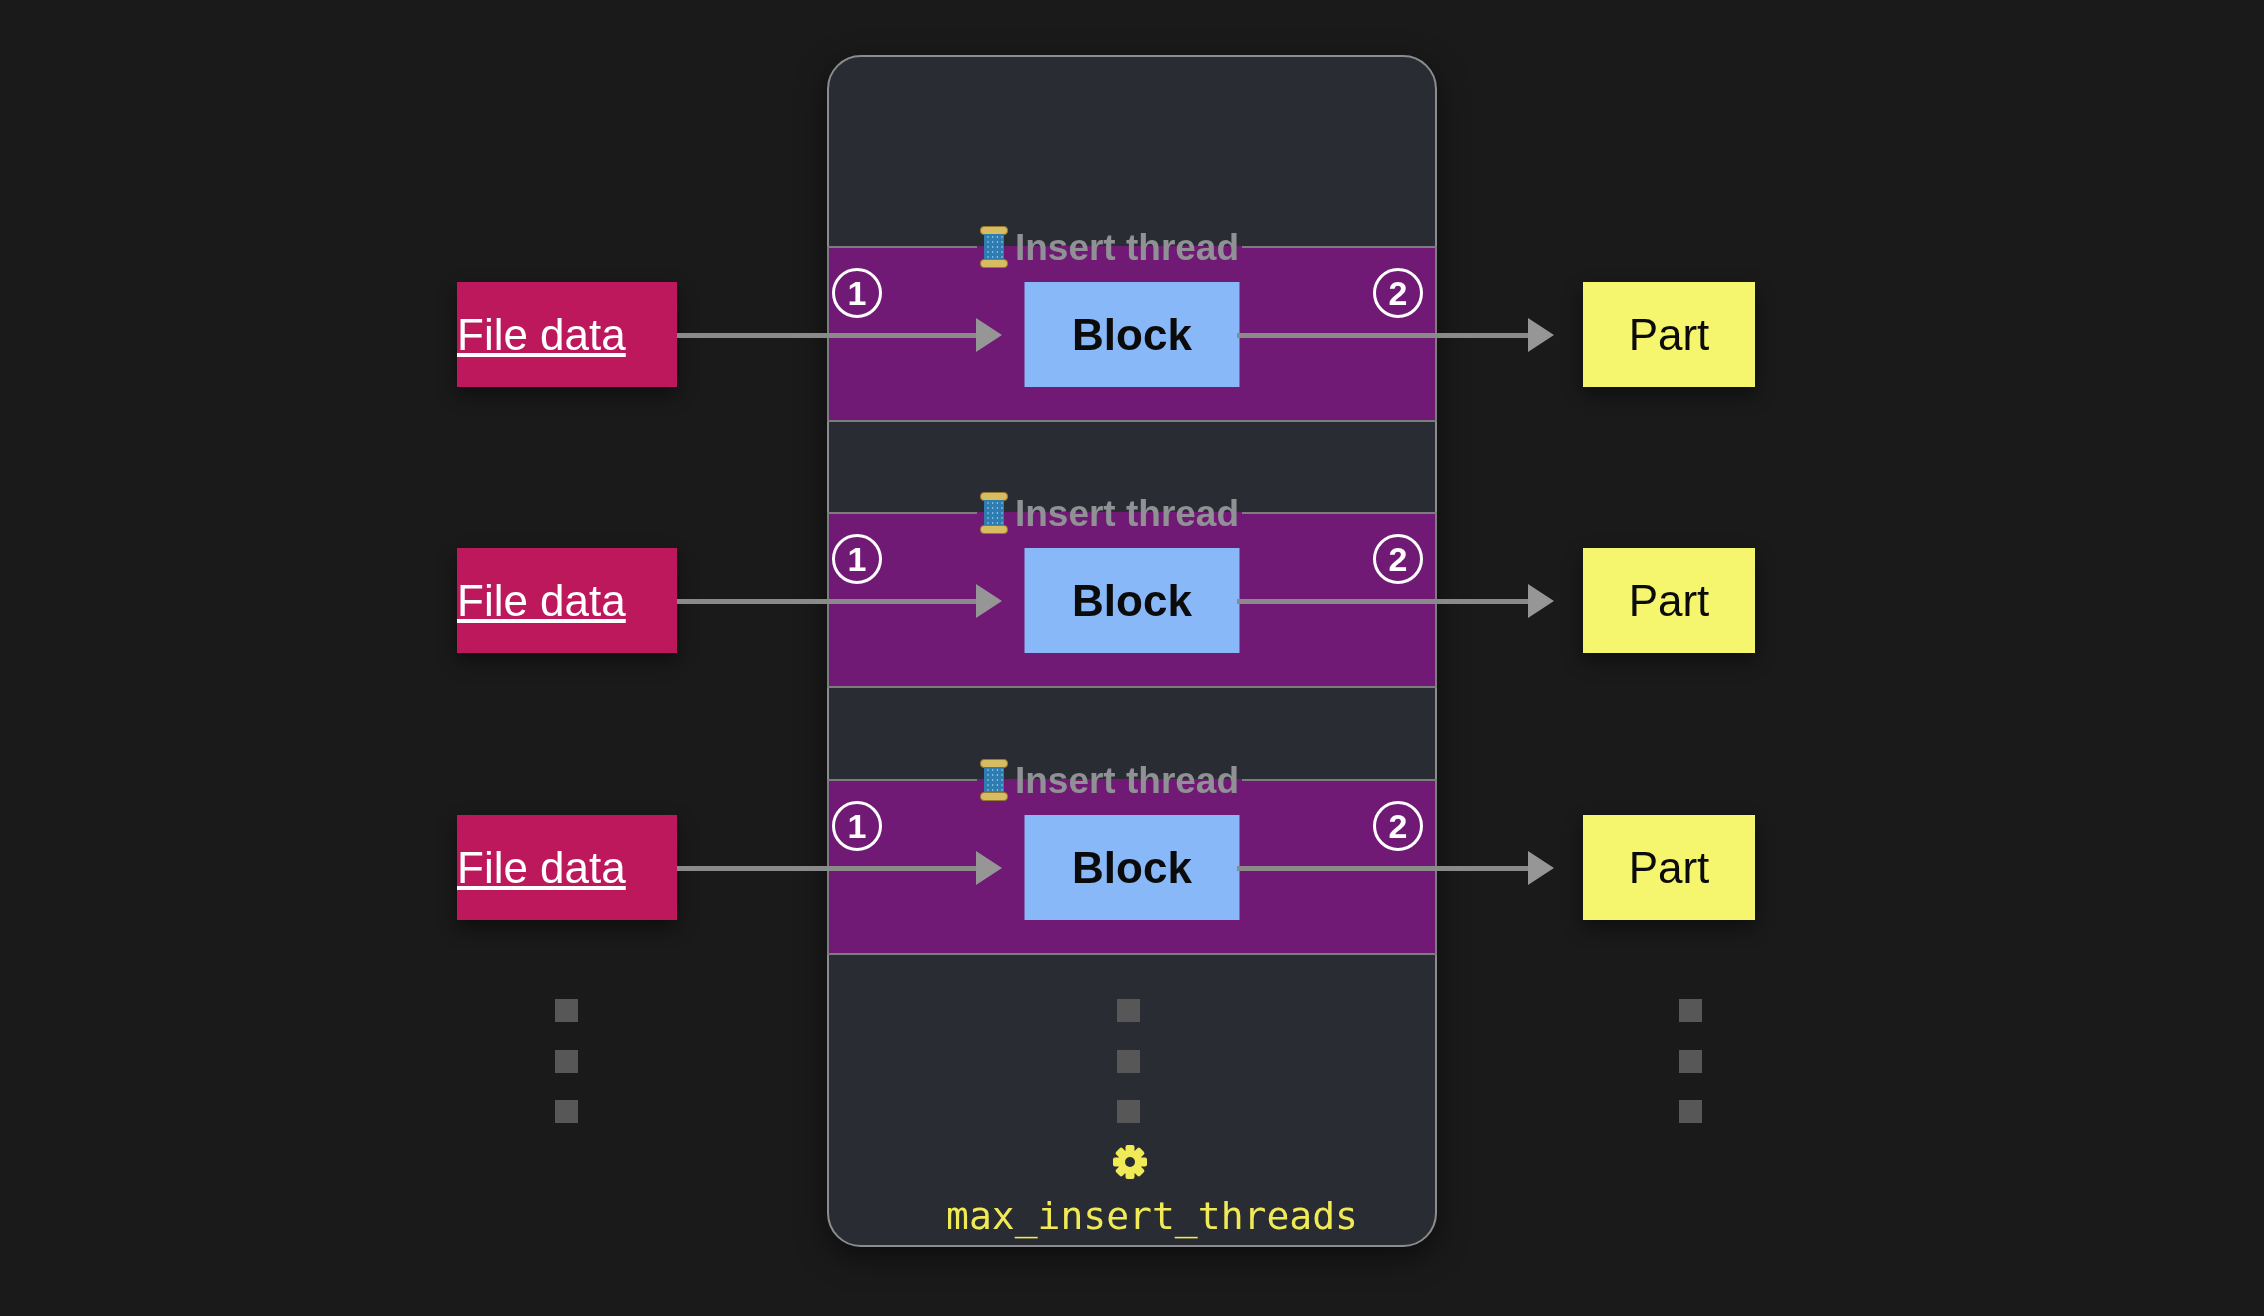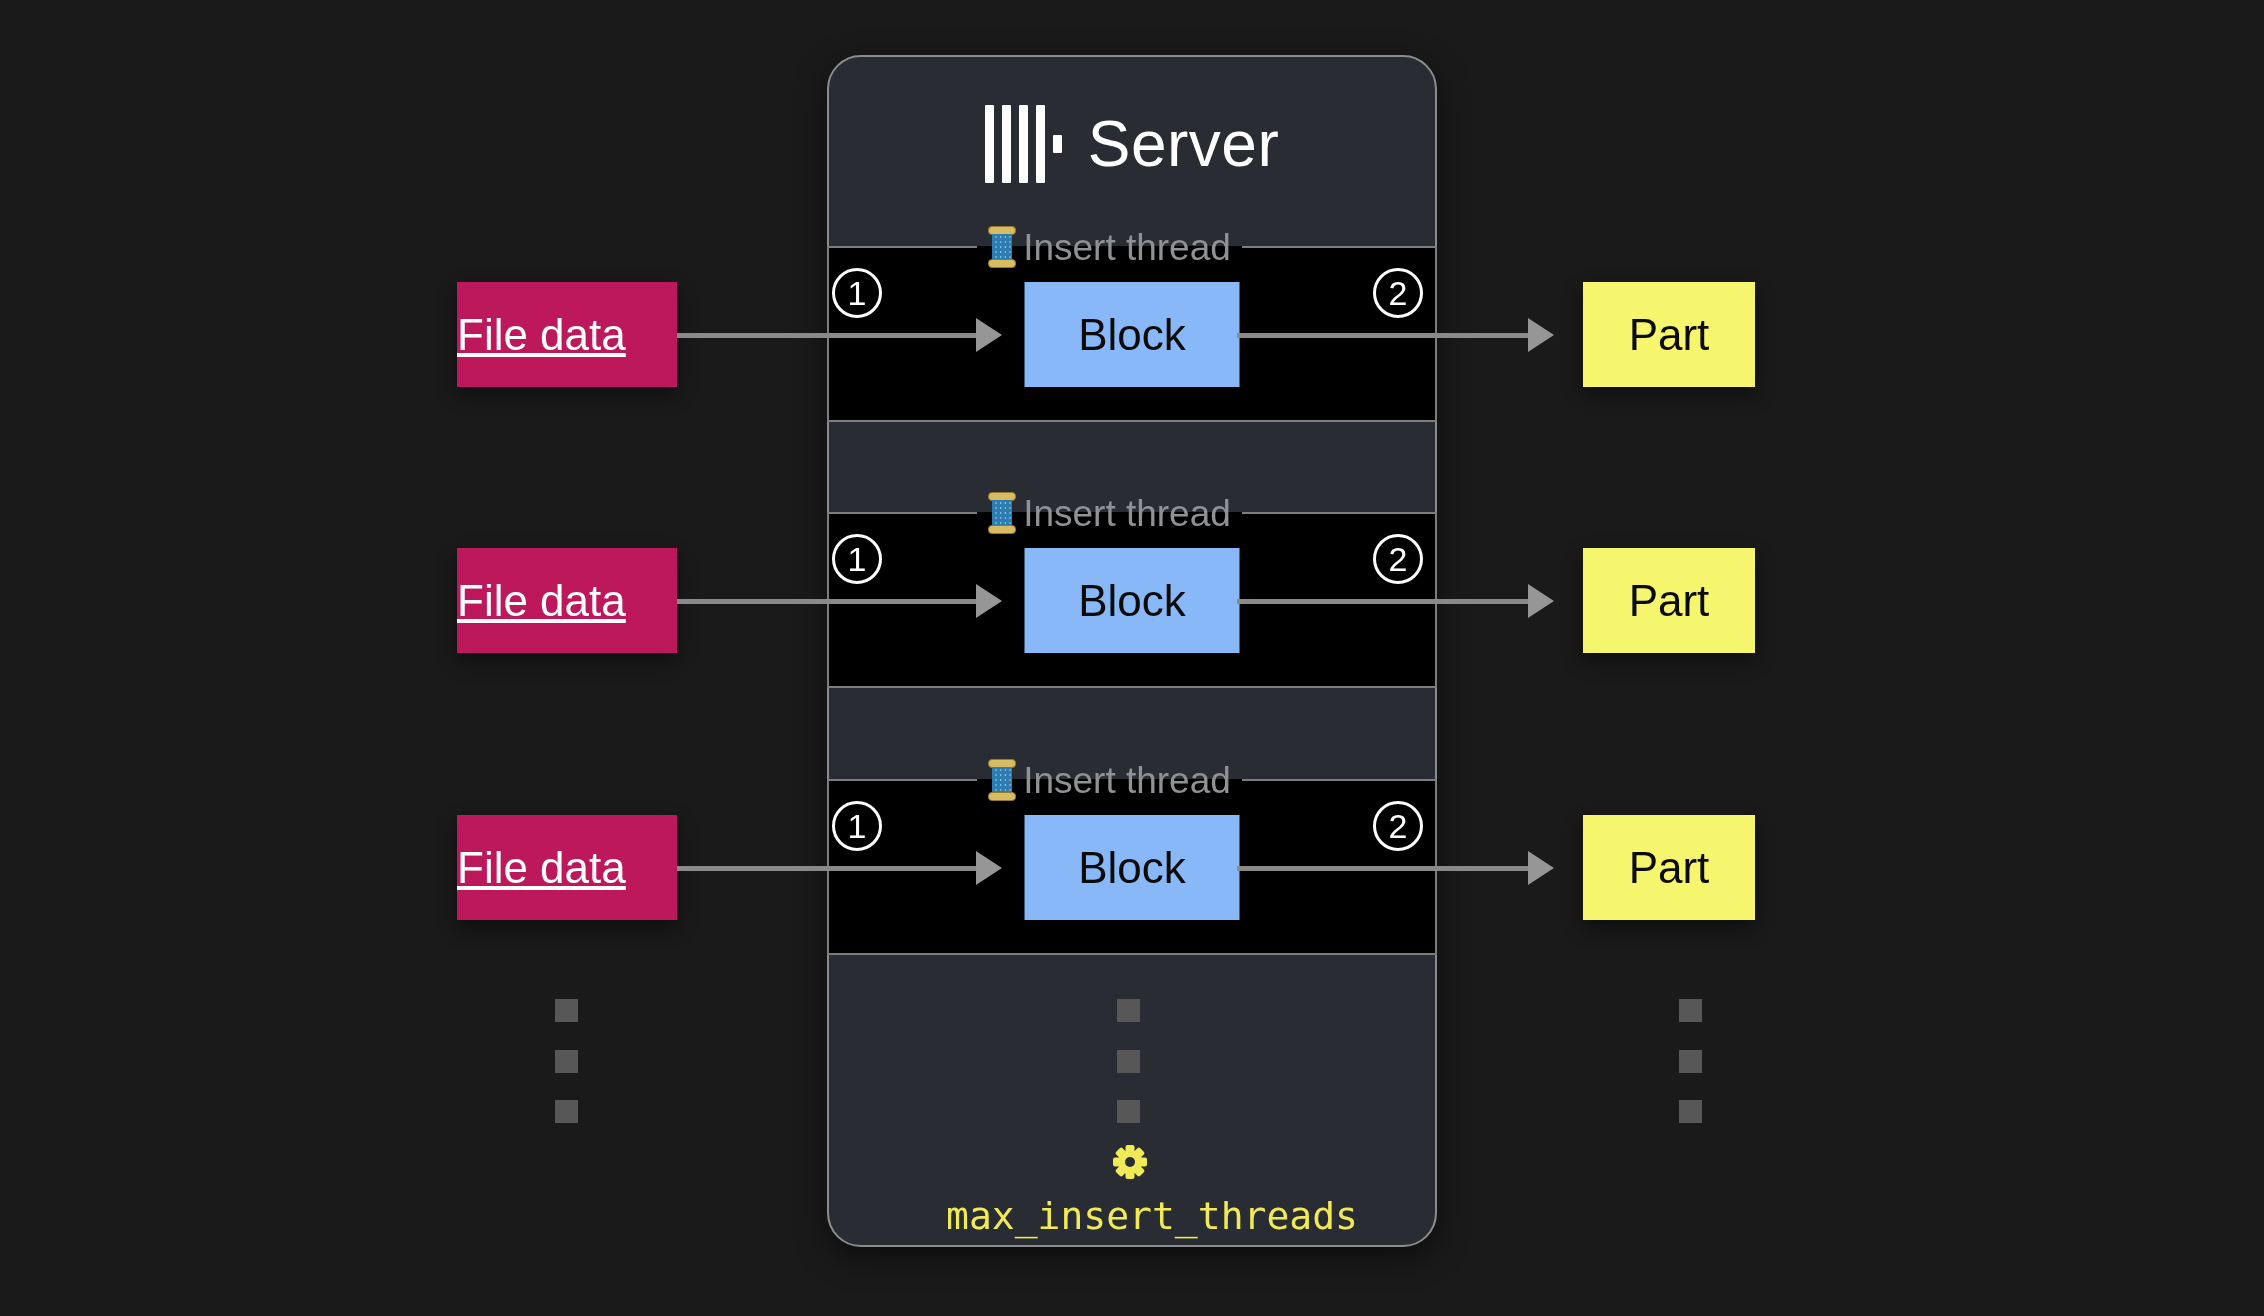--- a/index.html
+++ b/index.html
@@ -23,22 +23,22 @@
     gap:26px; padding-bottom:16px;
   }
   .ch-logo{ display:flex; align-items:center; gap:8px; height:78px; }
   .ch-logo .bar{ width:9px; height:78px; background:#ffffff; border-radius:1px; }
   .ch-logo .dot{ width:9px; height:18px; background:#ffffff; border-radius:1px; }
   .server-title{ color:#ffffff; font-size:64px; line-height:1; letter-spacing:.5px; }
 
   
   .strip{
     position:absolute; left:827px; width:610px; height:176px;
-    background:#000000;
-    border:2px solid #7b7d7f; border-top:none;
+    background:#701a75;
+    border:2px solid #7b7d7f; border-top:none;font-weight:bold;
   }
   .strip.r1{ top:246px; } .strip.r2{ top:512px; } .strip.r3{ top:779px; }
   .tline{ position:absolute; top:0; height:2px; background:#7b7d7f; }
   .tline.l{ left:0; width:148px; }
   .tline.r{ left:413px; right:0; }
   .legend{
     position:absolute; top:-21px; left:148px; width:265px; height:44px;
     display:flex; align-items:center; justify-content:center; gap:7px;
   }
   .legend-text{ color:#8f9194; font-size:37px; line-height:1; white-space:nowrap; }
@@ -104,30 +104,20 @@
     white-space:nowrap;
     padding-left:36px;
   }
 </style>
 </head>
 <body>
 
 <div class="canvas">
 
   <div class="server">
-    <div class="server-header">
-      <span class="ch-logo">
-        <span class="bar"></span>
-          <span class="bar"></span>
-          <span class="bar"></span>
-          <span class="bar"></span>
-          <span class="dot"></span>
-      </span>
-      <span class="server-title">Server</span>
-    </div>
     <svg class="gear" width="40" height="40" viewBox="0 0 40 40" style="left:281px;top:1085px;">
       <g fill="#f0ea57">
         <rect x="15.5" y="3" width="9" height="34" rx="2"></rect>
         <rect x="15.5" y="3" width="9" height="34" rx="2" transform="rotate(45 20 20)"></rect>
         <rect x="15.5" y="3" width="9" height="34" rx="2" transform="rotate(90 20 20)"></rect>
         <rect x="15.5" y="3" width="9" height="34" rx="2" transform="rotate(135 20 20)"></rect>
         <circle cx="20" cy="20" r="12"></circle>
       </g>
       <circle cx="20" cy="20" r="5" fill="#2a2c33"></circle>
     </svg>

